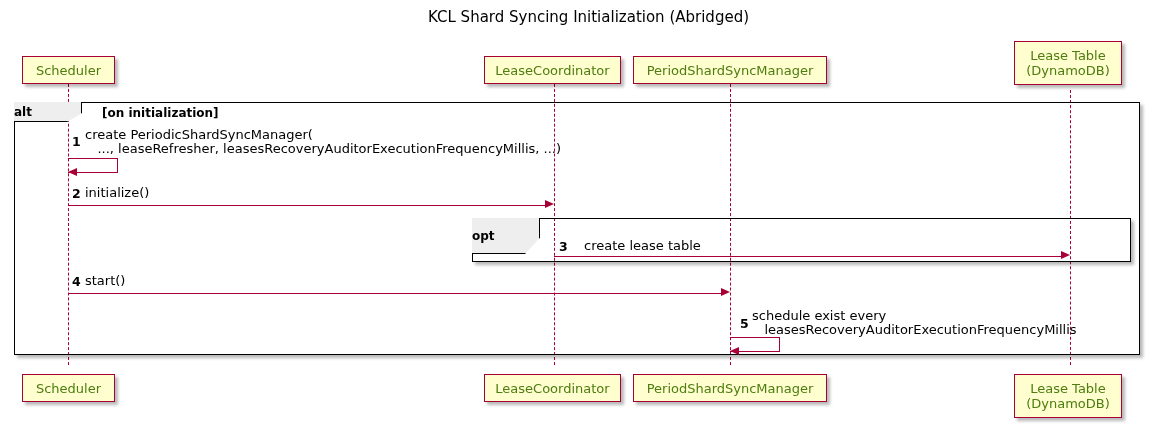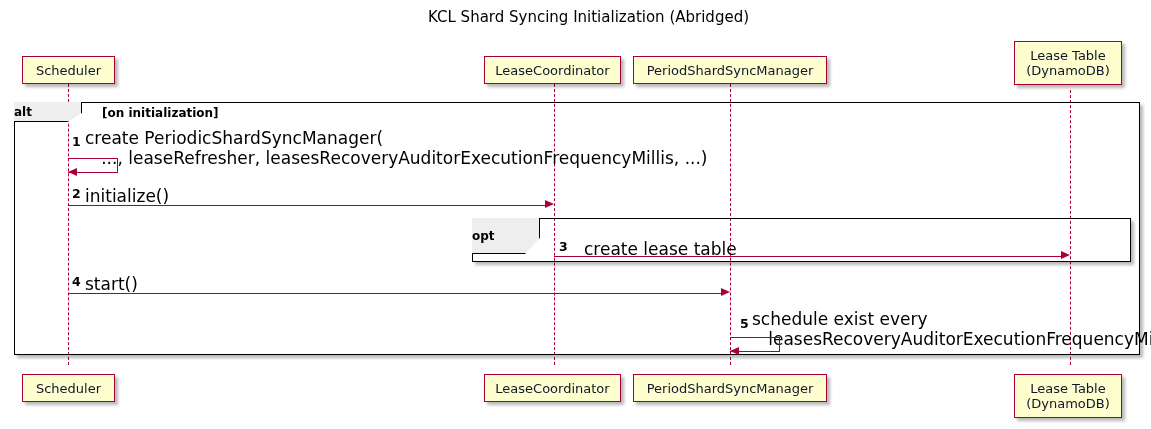--- a/index.html
+++ b/index.html
@@ -34,21 +34,21 @@
     position: absolute;
     width: 0;
     border-left: 1px dashed #A80036;
   }
   
   .participant {
     position: absolute;
     box-sizing: border-box;
     background: #FEFECE;
     border: 1.5px solid #A80036;
-    color: #0f172a;
+    color: #4d7c0f;
     font-size: 13px;
     line-height: 15px;
     text-align: center;
     display: flex;
     align-items: center;
     justify-content: center;
     flex-direction: column;
     box-shadow: 3px 3px 3px rgba(0,0,0,0.28);
     white-space: pre;
     font-family: "DejaVu Sans", sans-serif;
@@ -108,22 +108,22 @@
   .selfloop {
     position: absolute;
     box-sizing: border-box;
     border: 1.4px solid #A80036;
     border-left: none;
     background: transparent;
   }
   .msg-text {
     position: absolute;
     color: #000000;
-    font-size: 17px;
-    line-height: 20px;
+    font-size: 13px;
+    line-height: 14px;
     white-space: pre;
     font-family: "DejaVu Sans", sans-serif;
   }
   .msg-num {
     position: absolute;
     color: #000000;
     font-size: 12.5px;
     font-weight: bold;
     font-family: "DejaVu Sans", sans-serif;
   }

